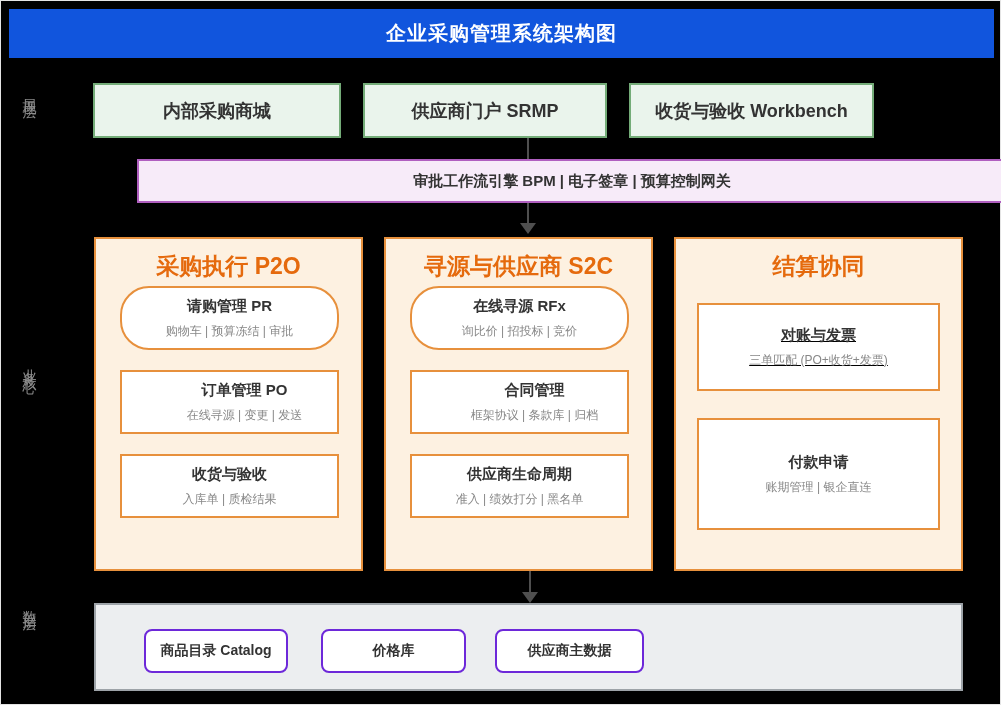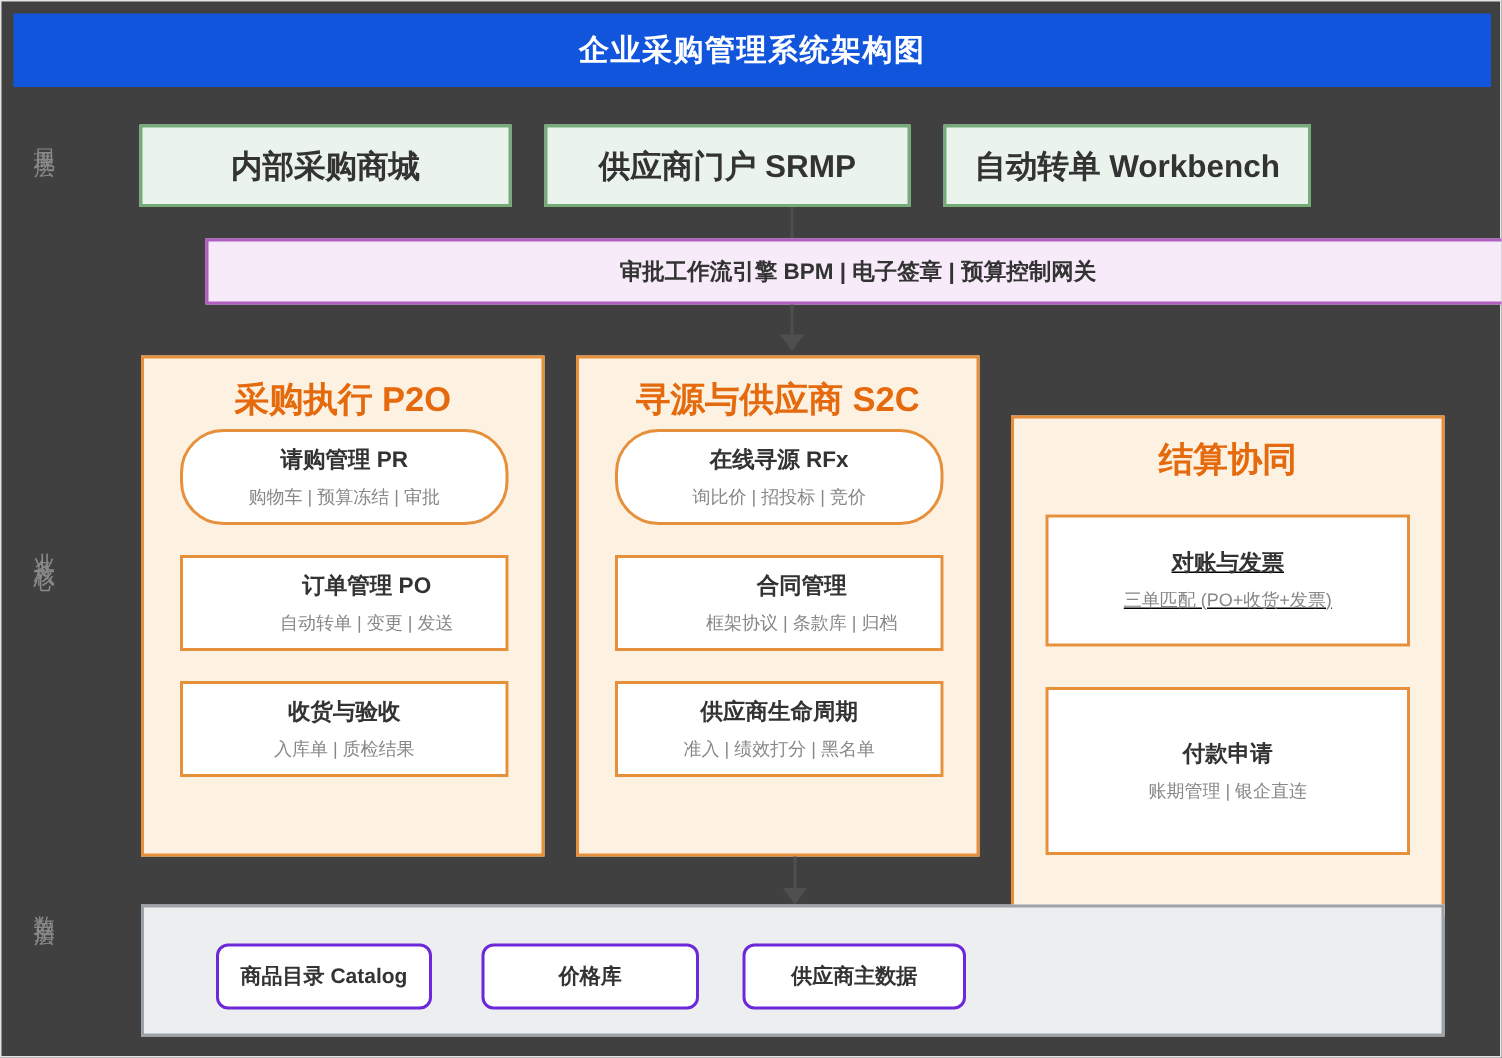--- a/index.html
+++ b/index.html
@@ -1,36 +1,36 @@
 <!DOCTYPE html>
 <html><head>
 <meta charset="utf-8">
 <style>
   * { margin:0; padding:0; box-sizing:border-box; }
   html,body { width:1001px; height:705px; background:#ffffff; overflow:hidden;
               font-family:"Liberation Sans", sans-serif; }
-  .canvas { position:relative; width:1001px; height:705px; background:#404040;
+  .canvas { position:relative; width:1001px; height:705px; background:#000000;
             border:1px solid #e4e4e4; }
 
   
   .title-bar { position:absolute; left:8px; top:8px; width:985px; height:49px;
                background:#1155dd; display:flex; align-items:center; justify-content:center; }
   .title-bar span { color:#fff; font-size:20px; font-weight:bold; letter-spacing:1px; }
 
   
   .layer-label { position:absolute; left:20px; writing-mode:vertical-rl; text-orientation:upright;
                  color:#8a8a8a; font-size:14px; letter-spacing:4px; }
   .layer-presentation { top:86px; }
   .layer-business { top:356px; }
   .layer-data { top:598px; }
 
   
   .green-box { position:absolute; top:82px; height:55px; background:#eaf4ec;
                border:2px solid #74ac78; display:flex; align-items:center; justify-content:center;
-               font-size:21px; font-weight:bold; color:#333; }
+               font-size:18px; font-weight:bold; color:#333; }
   .g1 { left:92px;  width:248px; }
   .g2 { left:362px; width:244px; }
   .g3 { left:628px; width:245px; }
 
   
   .vline { position:absolute; width:2px; background:#4f4f4f; }
   .line1 { left:526px; top:137px; height:21px; }
   .arrow { position:absolute; width:16px; display:flex; flex-direction:column; align-items:center; }
   .arrow .shaft { width:2px; background:#4f4f4f; flex:1; }
   .arrow .head { width:0; height:0; border-left:8px solid transparent;
@@ -41,21 +41,21 @@
   
   .purple-band { position:absolute; left:92px; top:158px; width:870px; height:44px;
                  background:#f7ebf9; border:2px solid #b05fc0; display:flex; align-items:center;
                  justify-content:center; font-size:15px; font-weight:bold; color:#333;margin-left:44px; }
 
   
   .col { position:absolute; top:236px; height:334px; background:#fdf1e1;
          border:2px solid #e7903c; }
   .col1 { left:93px;  width:269px; }
   .col2 { left:383px; width:269px; }
-  .col3 { left:673px; width:289px;margin-top:40px; }
+  .col3 { left:673px; width:289px; }
   .col-title { position:absolute; top:12px; left:0; right:0; text-align:center;
                color:#e56a0d; font-size:23px; font-weight:bold; }
   .module { position:absolute; left:24px; right:22px; background:#fff;
             border:2px solid #e7903c; display:flex; flex-direction:column;
             align-items:center; justify-content:center; gap:7px; }
   .m1 { top:47px;  height:64px;border-radius:29px; }
   .m2 { top:131px; height:64px;padding-left:30px; }
   .m3 { top:215px; height:64px; }
   .col3 .module { left:21px; right:21px; }
   .t1 { top:64px;  height:88px;text-decoration:underline; }
@@ -81,40 +81,40 @@
   <div class="title-bar">
     <span>企业采购管理系统架构图</span>
   </div>
 
   <div class="layer-label layer-presentation">展现层</div>
   <div class="layer-label layer-business">业务核心</div>
   <div class="layer-label layer-data">数据层</div>
 
   <div class="green-box g1">内部采购商城</div>
   <div class="green-box g2">供应商门户 SRMP</div>
-  <div class="green-box g3">自动转单 Workbench</div>
+  <div class="green-box g3">收货与验收 Workbench</div>
 
   <div class="vline line1"></div>
 
   <div class="purple-band">审批工作流引擎 BPM | 电子签章 | 预算控制网关</div>
 
   <div class="arrow arrow1">
     <div class="shaft"></div>
     <div class="head"></div>
   </div>
 
   <div class="col col1">
     <div class="col-title">采购执行 P2O</div>
     <div class="module m1">
       <div class="module-title">请购管理 PR</div>
       <div class="module-sub">购物车 | 预算冻结 | 审批</div>
     </div>
     <div class="module m2">
       <div class="module-title">订单管理 PO</div>
-      <div class="module-sub">自动转单 | 变更 | 发送</div>
+      <div class="module-sub">在线寻源 | 变更 | 发送</div>
     </div>
     <div class="module m3">
       <div class="module-title">收货与验收</div>
       <div class="module-sub">入库单 | 质检结果</div>
     </div>
   </div>
 
   <div class="col col2">
     <div class="col-title">寻源与供应商 S2C</div>
     <div class="module m1">

